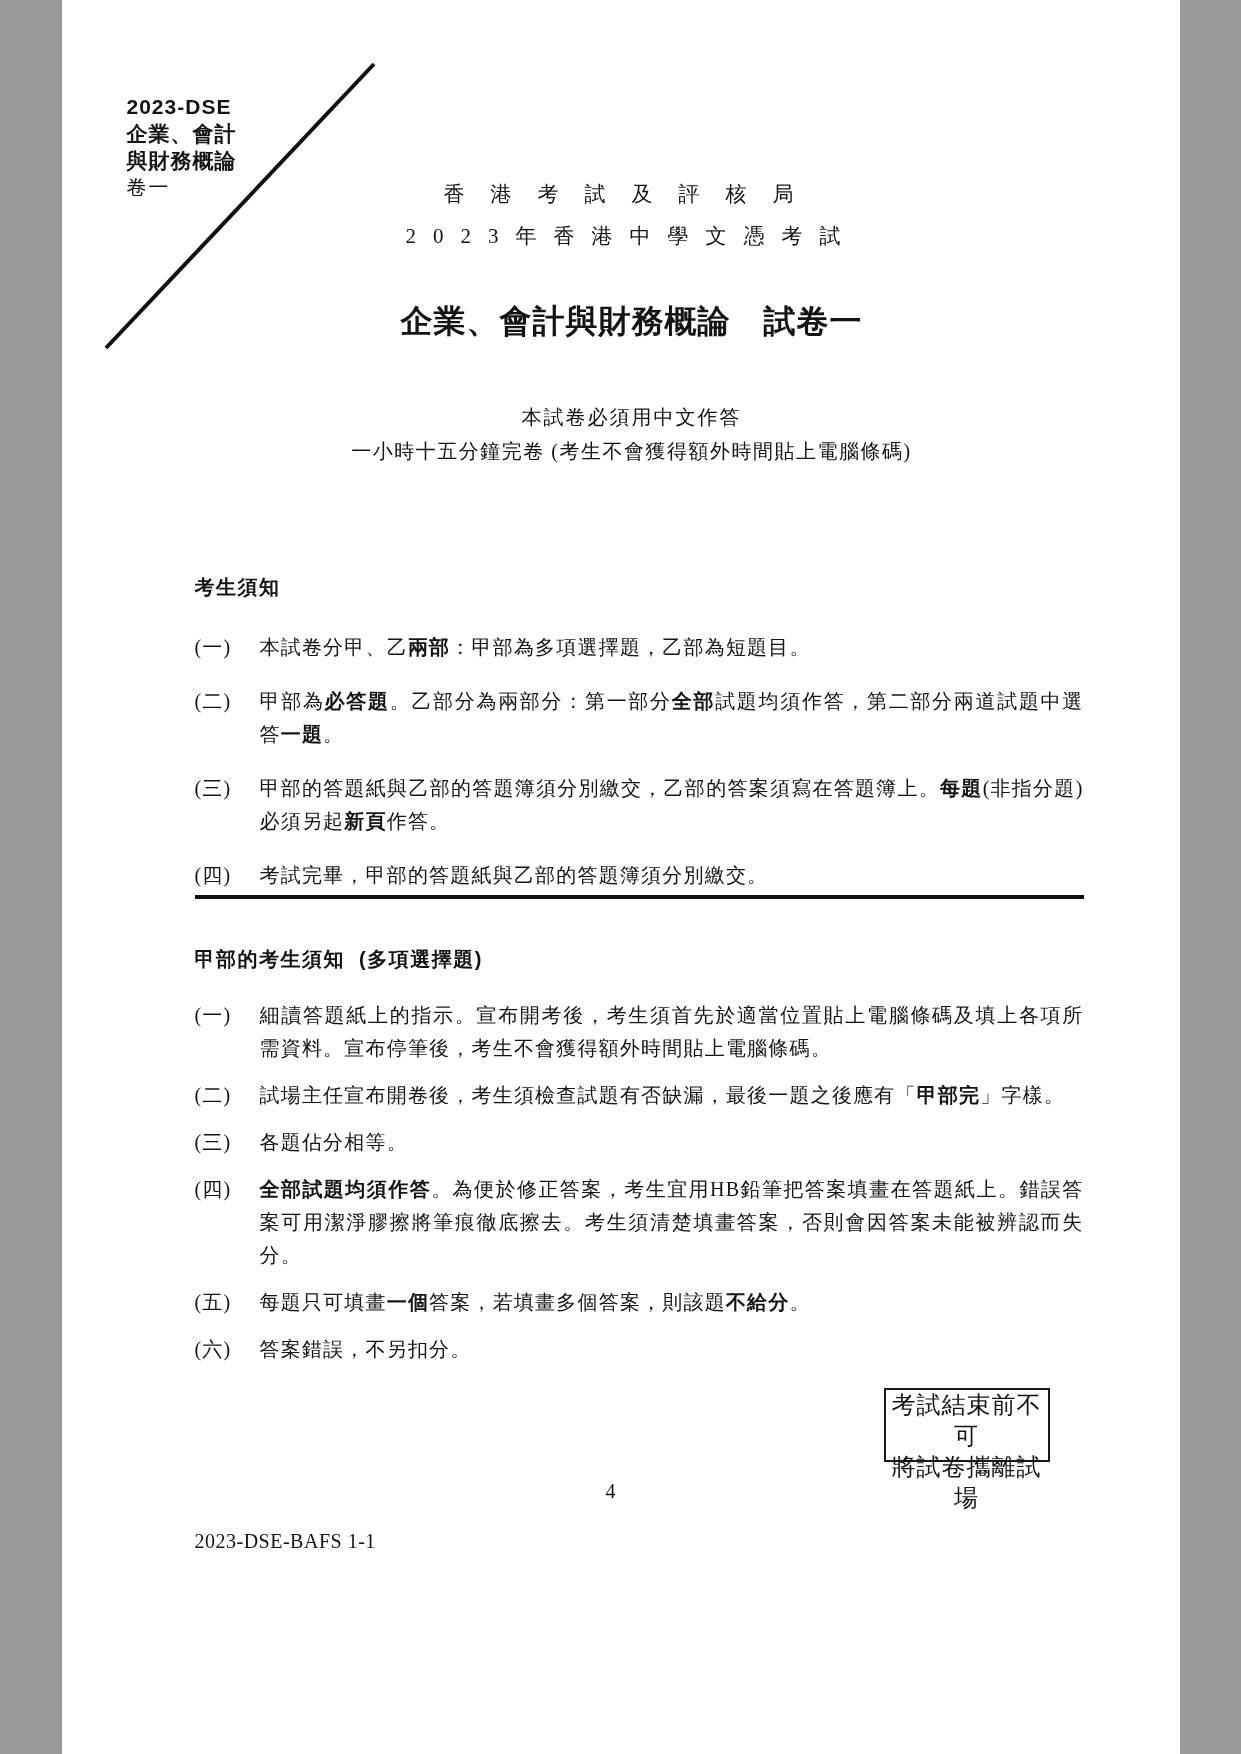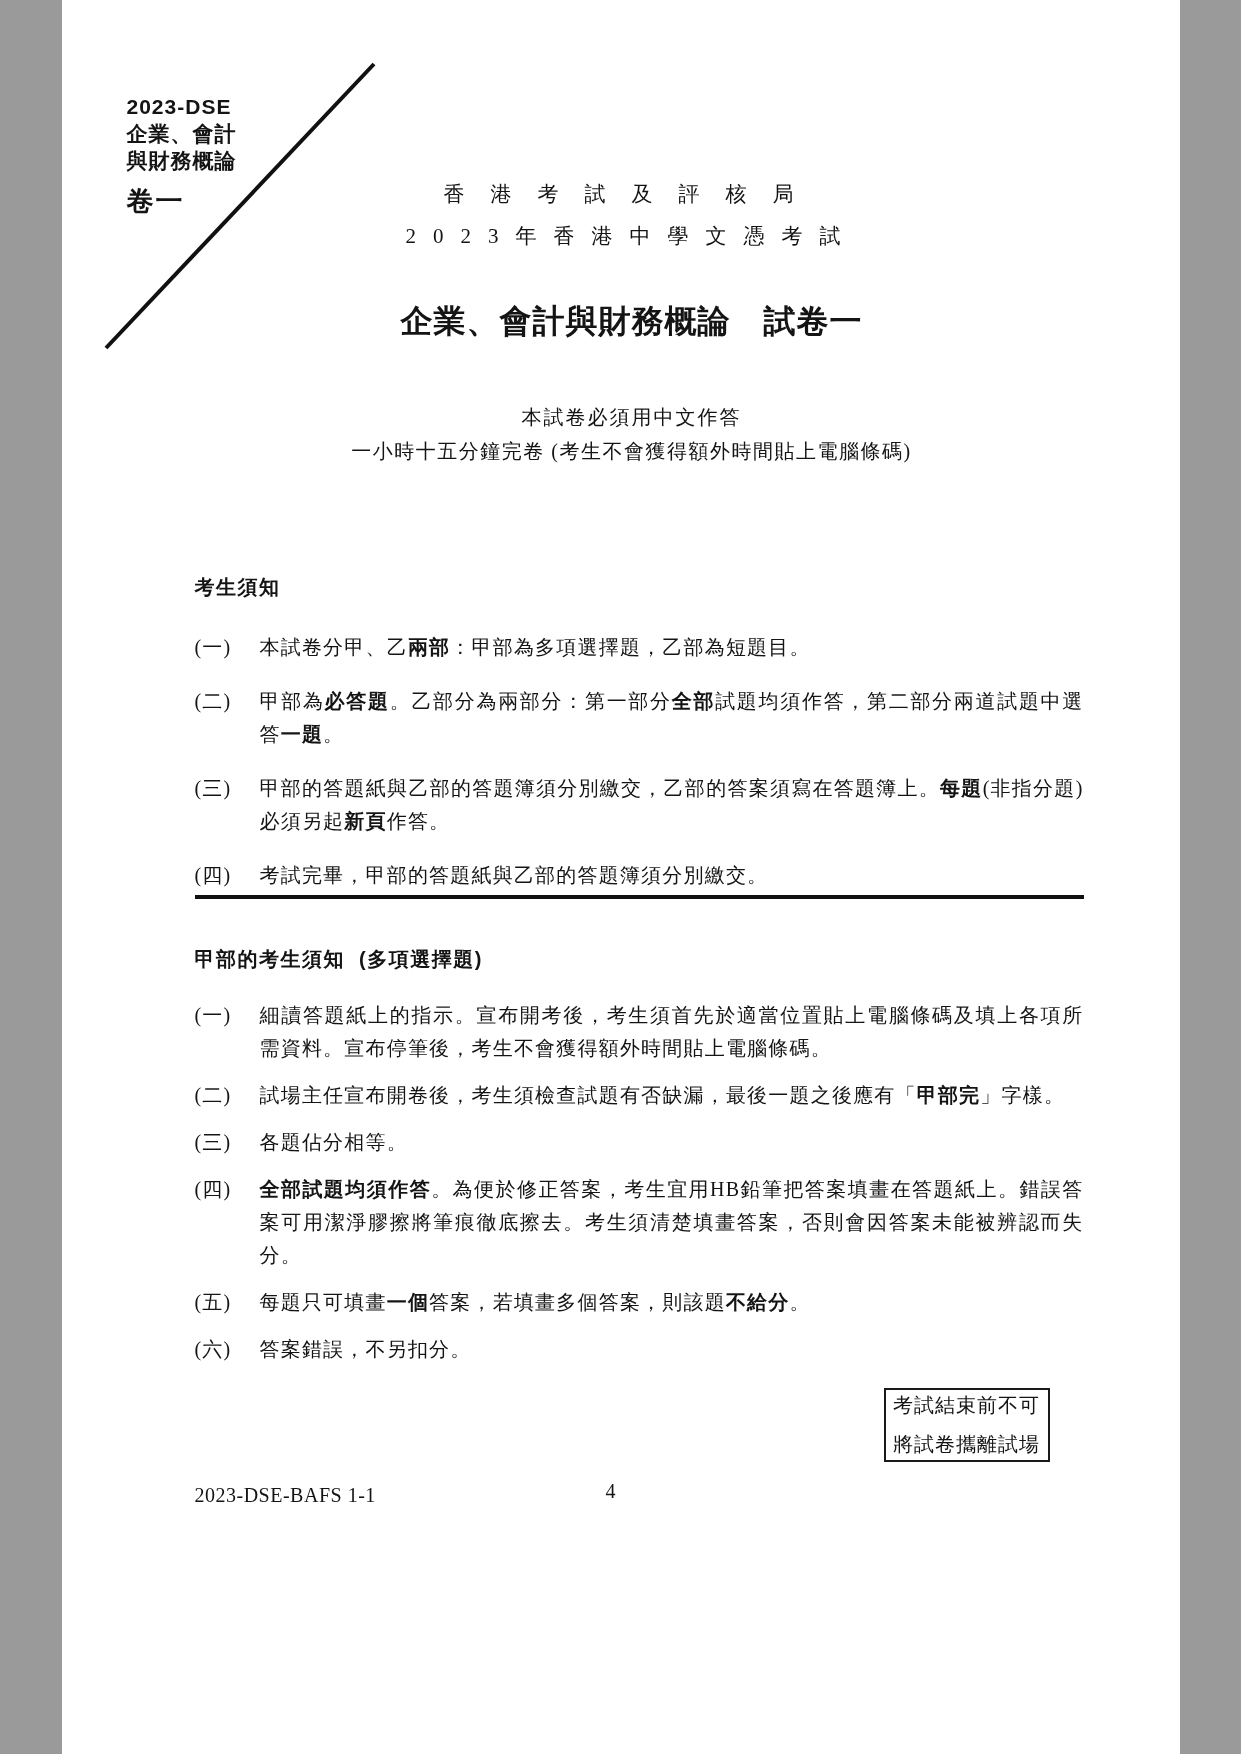--- a/index.html
+++ b/index.html
@@ -15,21 +15,21 @@
 
   
   .corner{
     position:absolute;left:65px;top:93px;
     font-family:"Liberation Sans","DejaVu Sans",sans-serif;
     font-weight:700;font-size:21px;line-height:27px;
     letter-spacing:1px;
   }
   .corner .paper{
     font-family:"Liberation Serif","DejaVu Serif",serif;
-    font-weight:700;font-size:27px;margin-top:14px;letter-spacing:2px;
+    font-weight:400;font-size:20px;letter-spacing:2px;
   }
   .diagonal{position:absolute;left:38px;top:60px;}
 
   
   .center-col{position:absolute;left:0;width:1140px;text-align:center;}
   .org-line{top:180px;font-size:21px;letter-spacing:26px;}
   .exam-line{top:222px;font-size:21px;letter-spacing:17px;}
   .main-title{
     top:300px;margin:0;
     font-family:Liberation Sans, sans-serif;
@@ -61,24 +61,24 @@
   .divider{
     position:absolute;left:133px;top:895px;width:889px;height:4px;
     background:#111;
   }
 
   
   .warning-box{
     position:absolute;left:822px;top:1388px;width:166px;height:74px;
     box-sizing:border-box;border:2px solid #1a1a1a;
     display:flex;flex-direction:column;justify-content:space-between;
-    text-align:center;font-size:20px;line-height:31px;letter-spacing:1px;
+    text-align:center;font-size:24px;line-height:31px;letter-spacing:1px;
   }
 
-  .footer-code{position:absolute;left:133px;top:1484px;font-size:20px;letter-spacing:0.5px;}
+  .footer-code{position:absolute;left:133px;top:1530px;font-size:20px;letter-spacing:0.5px;}
   .footer-page{position:absolute;left:544px;top:1480px;font-size:20px;}
 </style>
 </head>
 <body>
 
 <div class="page">
 
   <svg class="diagonal" width="280" height="292" viewBox="0 0 280 292">
     <line x1="6" y1="288" x2="274" y2="4" stroke="#111" stroke-width="4"></line>
   </svg>

